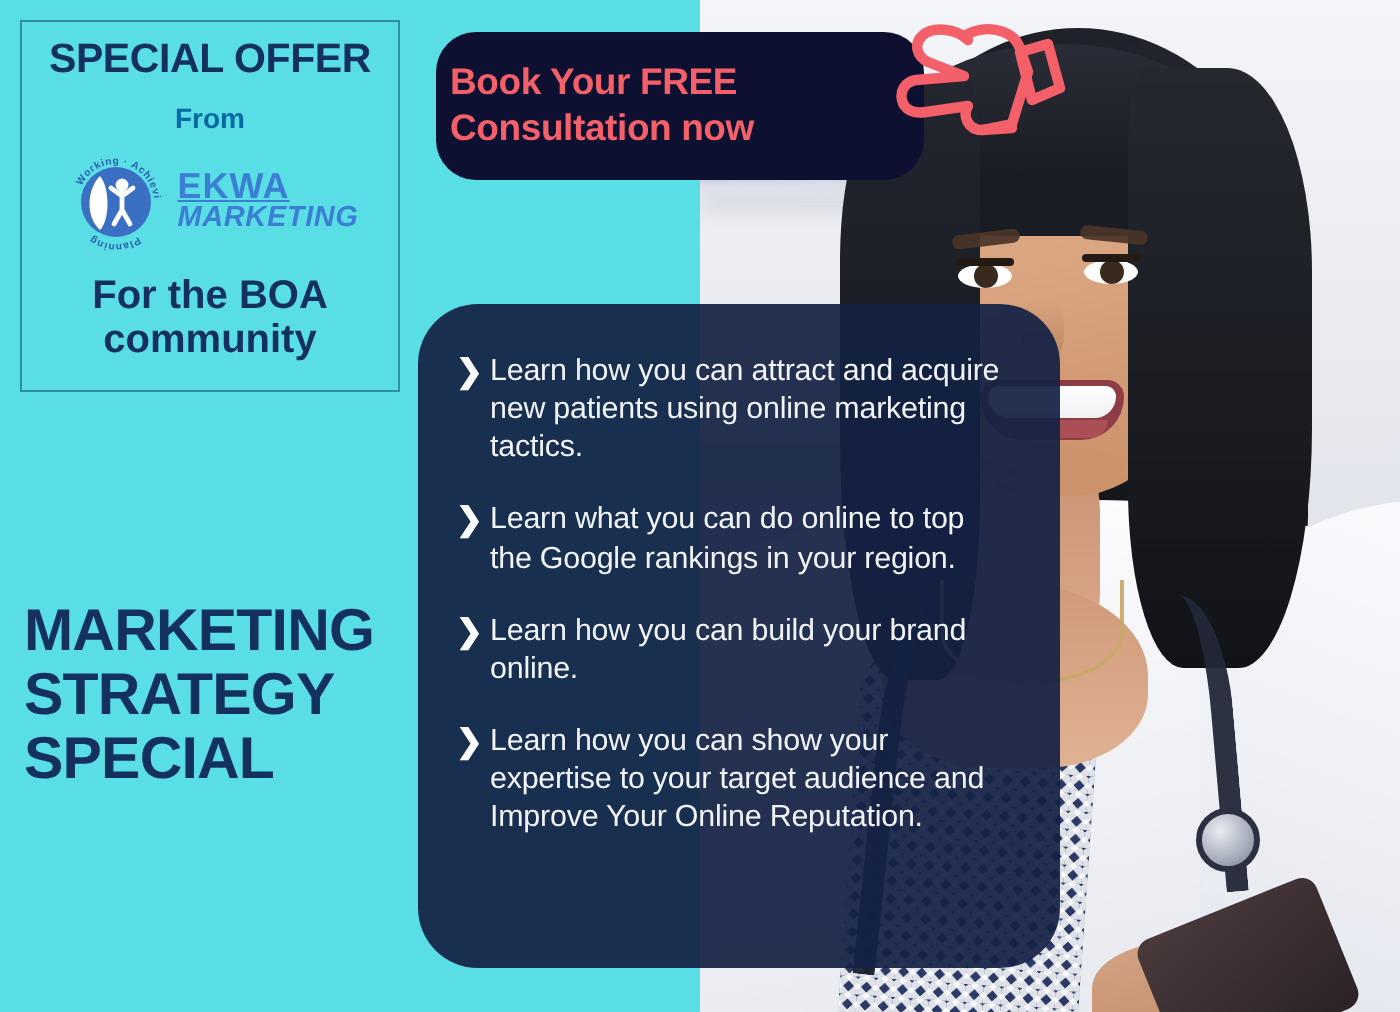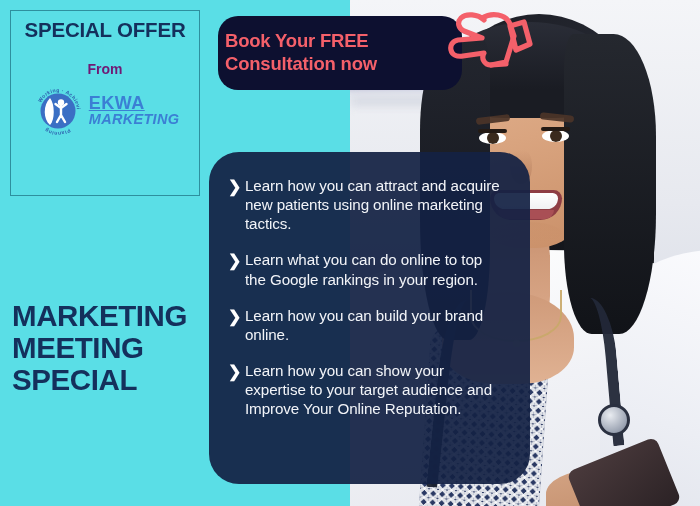--- a/index.html
+++ b/index.html
@@ -158,22 +158,22 @@
   
   .offer-box {
     position:absolute; left:10px; top:10px; width:190px; height:186px;
     border:1.5px solid #2e8f9e;
   }
   .special-offer {
     text-align:center; color:#14305c; font-weight:bold; font-size:20.5px;
     letter-spacing:-.2px; margin-top:9px; line-height:1;
   }
   .from {
-    text-align:center; color:#701a75; font-weight:bold; font-size:14px;
-    margin-top:21px; line-height:1;
+    text-align:center; color:#0369a1; font-weight:bold; font-size:14px;
+    margin-top:11px; line-height:1;
   }
   .logo-row { display:flex; align-items:center; justify-content:center; gap:4px; margin-top:8px; }
   .logo-mark { position:relative; width:54px; height:54px; flex:0 0 54px; }
   .logo-words { line-height:1.02; }
   .logo-ekwa { color:#3b7fd4; font-size:18px; font-weight:bold; letter-spacing:.5px;text-decoration:underline; }
   .logo-mkt { color:#3b7fd4; font-size:14.5px; font-style:italic; font-weight:bold; letter-spacing:.3px; }
   .boa {
     text-align:center; color:#14305c; font-weight:bold; font-size:20px;
     line-height:1.12; margin-top:9px;
   }
@@ -286,25 +286,29 @@
               <textPath href="#arcB" startOffset="30%">Planning</textPath>
             </text>
           </svg>
         </div>
         <div class="logo-words">
           <div class="logo-ekwa">EKWA</div>
           <div class="logo-mkt">MARKETING</div>
         </div>
       </div>
 
+      <div class="boa">
+        <div>For the BOA</div>
+        <div>community</div>
+      </div>
     </div>
 
     <div class="headline">
       <div>MARKETING</div>
-      <div>MEETING</div>
+      <div>STRATEGY</div>
       <div>SPECIAL</div>
     </div>
   </div>
 
   <div class="cta">
     <span>Book Your FREE</span>
     <span>Consultation now</span>
   </div>
 
   <div class="cursor-icon">

